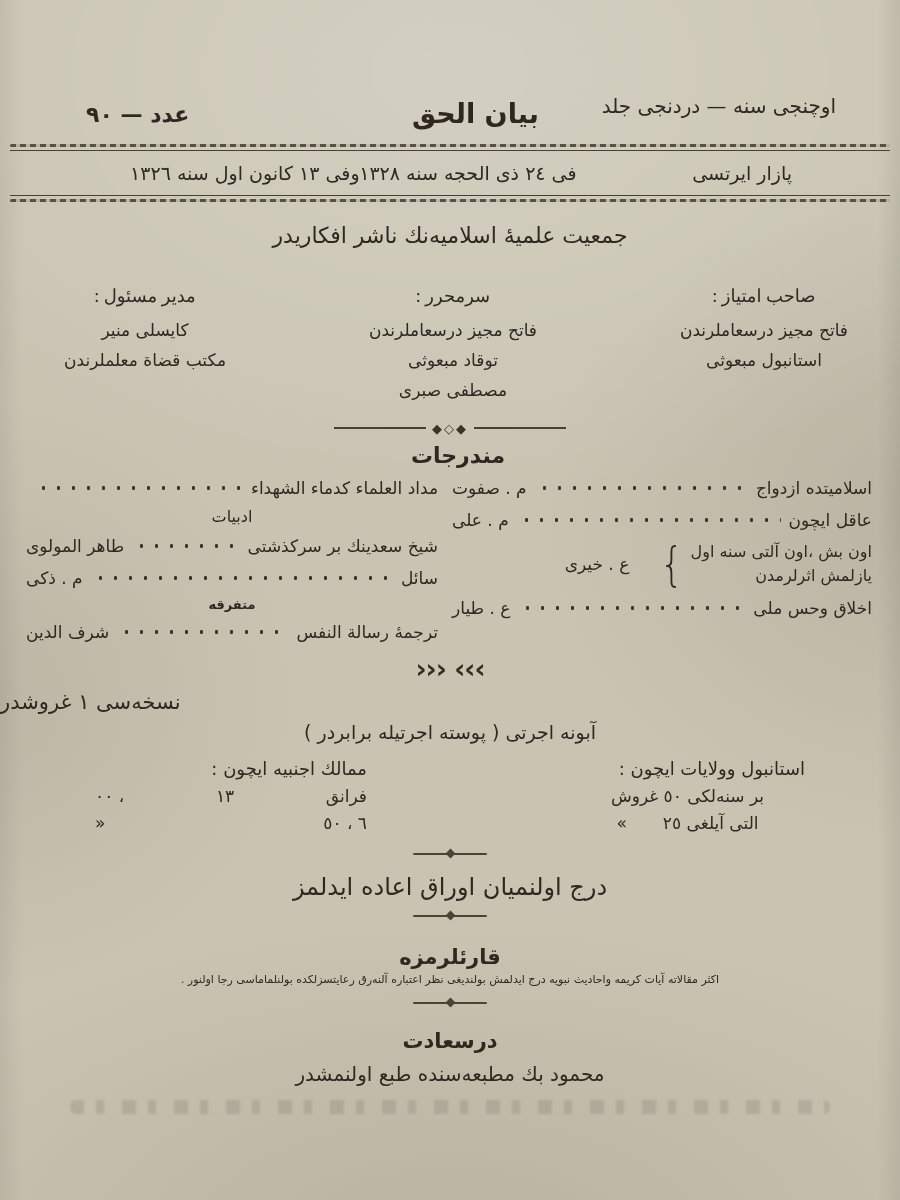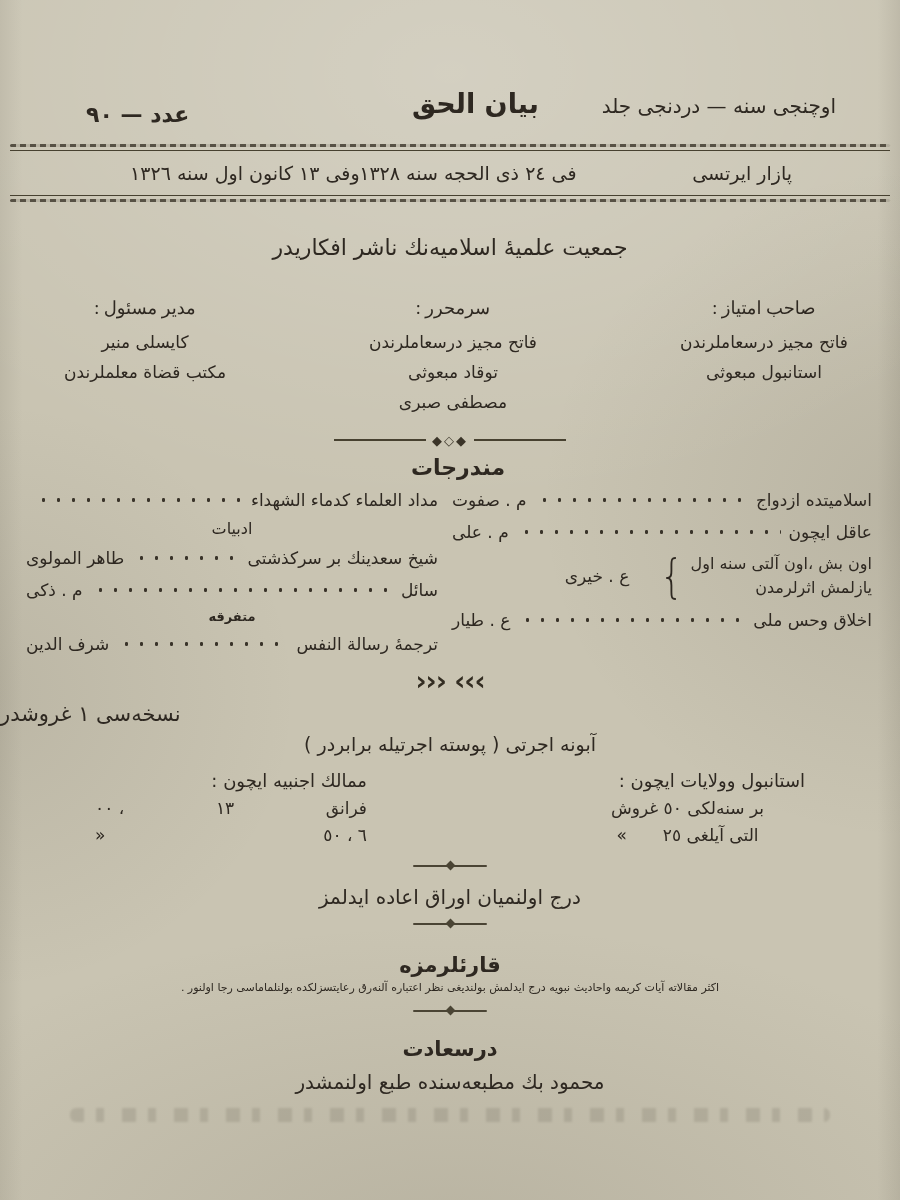--- a/index.html
+++ b/index.html
@@ -10,33 +10,33 @@
     background-image:
       radial-gradient(ellipse 120% 60% at 50% 6%, rgba(255,255,255,.20), rgba(255,255,255,0) 60%),
       radial-gradient(ellipse 60% 40% at 102% 42%, rgba(88,82,68,.14), rgba(88,82,68,0) 70%),
       radial-gradient(ellipse 50% 35% at -2% 58%, rgba(88,82,68,.12), rgba(88,82,68,0) 70%),
       radial-gradient(ellipse 120% 45% at 50% 104%, rgba(110,102,84,.18), rgba(110,102,84,0) 60%),
       linear-gradient(90deg, rgba(80,75,62,.10), rgba(80,75,62,0) 2.5%, rgba(80,75,62,0) 97.5%, rgba(80,75,62,.12));
   }
   
   .masthead{position:relative;height:48px;margin-top:84px;}
   .m-volume{position:absolute;right:64px;top:10px;font-size:20px;}
-  .m-title{position:absolute;left:412px;top:4px;font-size:27px;font-weight:bold;}
+  .m-title{position:absolute;left:412px;top:14px;font-size:27px;font-weight:bold;}
   .m-issue{position:absolute;left:86px;top:6px;font-size:22px;font-weight:bold;letter-spacing:2px;margin-top:12px;}
   
   .rule{margin:0 10px;}
   .rule .rough{height:3px;background:repeating-linear-gradient(90deg,rgba(66,60,48,.85) 0 6px,rgba(66,60,48,.15) 6px 10px);border-radius:2px;}
   .rule .solid{height:0;border-bottom:1.6px solid #474130;margin-top:2.5px;}
   .rule.r1{margin-top:12px;}
   .rule.r2{margin-top:7px;}
   
   .dateline{display:flex;justify-content:space-between;align-items:center;padding:0 108px 0 130px;margin-top:7px;height:30px;font-size:19px;}
   .d-hijri{transform:translateX(-58px);} 
   
-  .subtitle{margin-top:33px;text-align:center;font-size:22px;letter-spacing:.5px;}
+  .subtitle{margin-top:21px;text-align:center;font-size:22px;letter-spacing:.5px;}
   
   .staff{display:flex;justify-content:space-between;margin-top:33px;padding:0 52px 0 64px;}
   .staff-col{text-align:center;font-size:17px;line-height:1.75;}
   .staff-col .t{font-size:18px;margin-bottom:4px;font-family:Liberation Serif, serif;}
   
   .orn-floral{display:flex;align-items:center;justify-content:center;margin-top:16px;height:14px;}
   .orn-floral .bar{width:92px;height:1.6px;background:#474130;}
   .orn-floral .glyph{font-size:13px;letter-spacing:2px;margin:0 6px;color:#3a3428;}
   .orn-arrows{text-align:center;margin-top:6px;font-size:27px;font-weight:bold;letter-spacing:-1px;height:30px;line-height:30px;color:#332d22;}
   .orn-small{margin:0 auto;width:74px;height:9px;position:relative;}
@@ -62,21 +62,21 @@
   .pricing{display:flex;justify-content:space-between;margin-top:15px;padding:0 95px;}
   .price-col{font-size:17px;}
   .price-col .h{font-size:18px;text-align:right;margin-bottom:6px;}
   .price-col.domestic{width:235px;}
   .price-col.foreign{width:272px;}
   .price-line{display:flex;justify-content:center;align-items:center;margin-top:7px;gap:7px;}
   .price-line.rtl{direction:rtl;}
   .price-line.ltr{direction:ltr;justify-content:space-between;}
   .gap-wide{width:22px;}
   
-  .notice{margin-top:15px;text-align:center;font-size:20px;}
+  .notice{margin-top:15px;text-align:center;font-size:24px;}
   .sp16{margin-top:16px;}
   .sp10{margin-top:10px;}
   .sp12{margin-top:12px;}
   .readers-h{margin-top:25px;text-align:center;font-size:21px;font-weight:bold;}
   .readers-body{margin-top:4px;padding:0 38px;text-align:center;font-size:11px;}
   .imprint-city{margin-top:22px;text-align:center;font-size:21px;font-weight:bold;}
   .imprint-printer{margin-top:9px;text-align:center;font-size:20px;}
   .ghost{margin:14px 70px 0;height:14px;opacity:.16;filter:blur(1.2px);
     background:repeating-linear-gradient(90deg,#555043 0 14px,rgba(0,0,0,0) 14px 26px,#555043 26px 34px,rgba(0,0,0,0) 34px 52px);
     border-radius:6px;}

